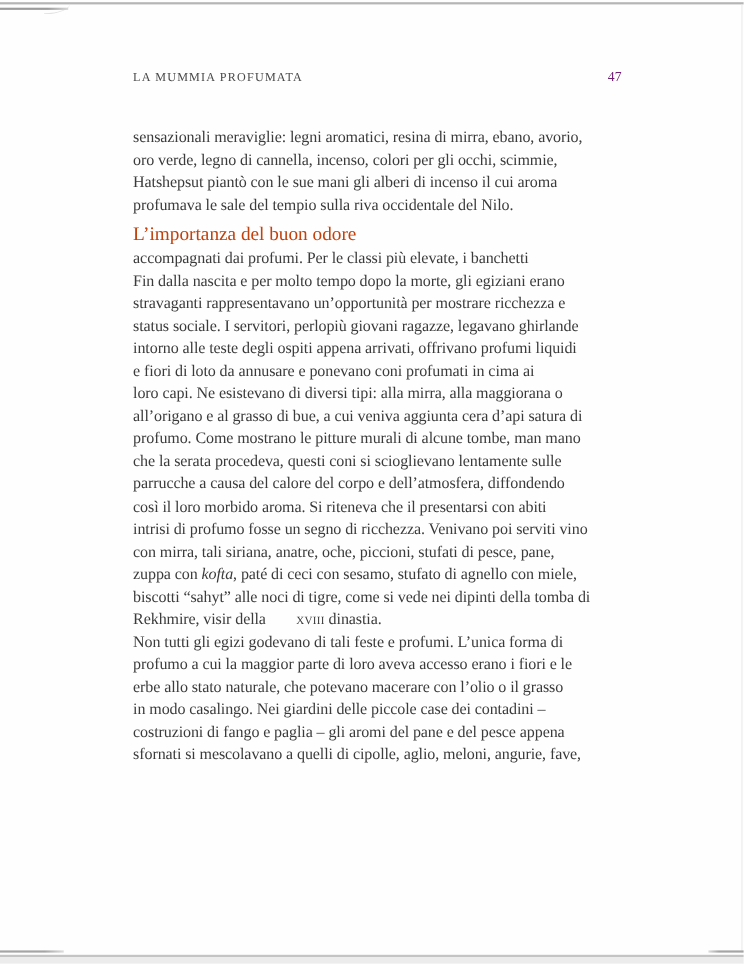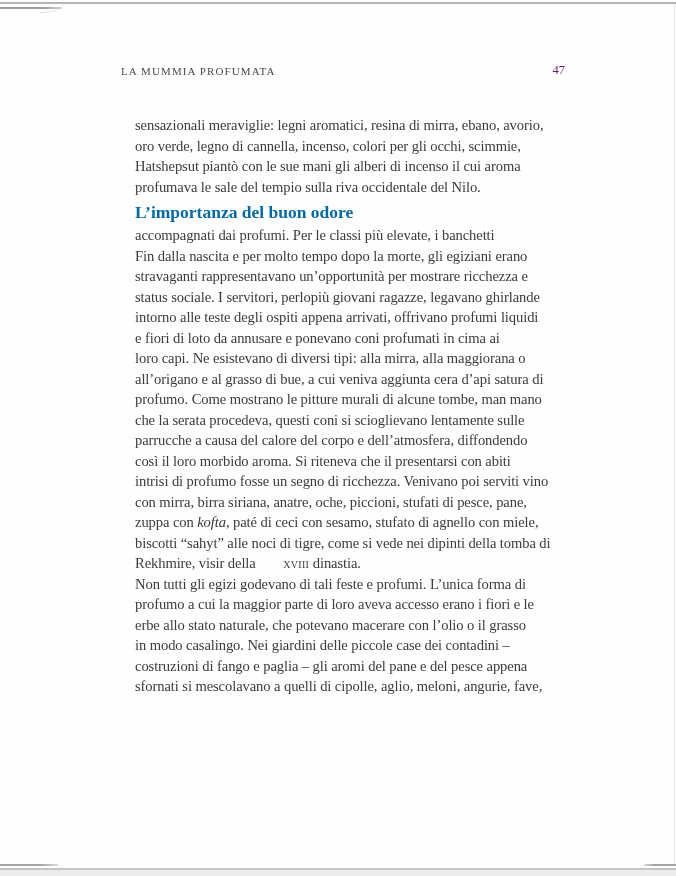--- a/index.html
+++ b/index.html
@@ -82,39 +82,39 @@
     letter-spacing: 1.1px;
     color: #4a4a4a;
   }
   .page-number {
     font-size: 12.5px;
     color: #701a75;
   }
   
   .text-block {
     position: absolute;
-    top: 115px; left: 135px;
+    top: 115px; left: 121px;
     width: 452px;
     font-size: 14.6px;
     line-height: 20.5px;
     letter-spacing: -0.1px;
     color: #3b3b3b;
   }
   .tline {
     white-space: nowrap;
   }
   .paragraph {
     margin: 0;
   }
   .section-heading {
     margin: 3px 0 1px 0;
     font-size: 17.5px;
     line-height: 24px;
-    font-weight: bold;
-    color: #0369a1;
+    font-weight: normal;
+    color: #c2410c;
     letter-spacing: 0;
   }
   .italic { font-style: italic; }
   .smallcaps { font-variant: small-caps; letter-spacing: 0.3px; margin-left: 24px; }
 </style>
 </head>
 <body>
 
 <div class="page">
 
@@ -151,21 +151,21 @@
           <div class="tline">status sociale. I servitori, perlopiù giovani ragazze, legavano ghirlande</div>
           <div class="tline">intorno alle teste degli ospiti appena arrivati, offrivano profumi liquidi</div>
           <div class="tline">e fiori di loto da annusare e ponevano coni profumati in cima ai</div>
           <div class="tline">loro capi. Ne esistevano di diversi tipi: alla mirra, alla maggiorana o</div>
           <div class="tline">all’origano e al grasso di bue, a cui veniva aggiunta cera d’api satura di</div>
           <div class="tline">profumo. Come mostrano le pitture murali di alcune tombe, man mano</div>
           <div class="tline">che la serata procedeva, questi coni si scioglievano lentamente sulle</div>
           <div class="tline">parrucche a causa del calore del corpo e dell’atmosfera, diffondendo</div>
           <div class="tline">così il loro morbido aroma. Si riteneva che il presentarsi con abiti</div>
           <div class="tline">intrisi di profumo fosse un segno di ricchezza. Venivano poi serviti vino</div>
-          <div class="tline">con mirra, birra siriana, anatre, oche, piccioni, stufati di pesce, pane,</div>
+          <div class="tline">con mirra, tali siriana, anatre, oche, piccioni, stufati di pesce, pane,</div>
         </div>
       <div class="tline"><span>zuppa con </span><span class="italic">kofta</span><span>, paté di ceci con sesamo, stufato di agnello con miele,</span></div>
       <div>
           <div class="tline">biscotti “sahyt” alle noci di tigre, come si vede nei dipinti della tomba di</div>
         </div>
       <div class="tline"><span>Rekhmire, visir della </span><span class="smallcaps">xviii</span><span> dinastia.</span></div>
     </div>
 
     <div class="paragraph">
         <div class="tline">Non tutti gli egizi godevano di tali feste e profumi. L’unica forma di</div>

